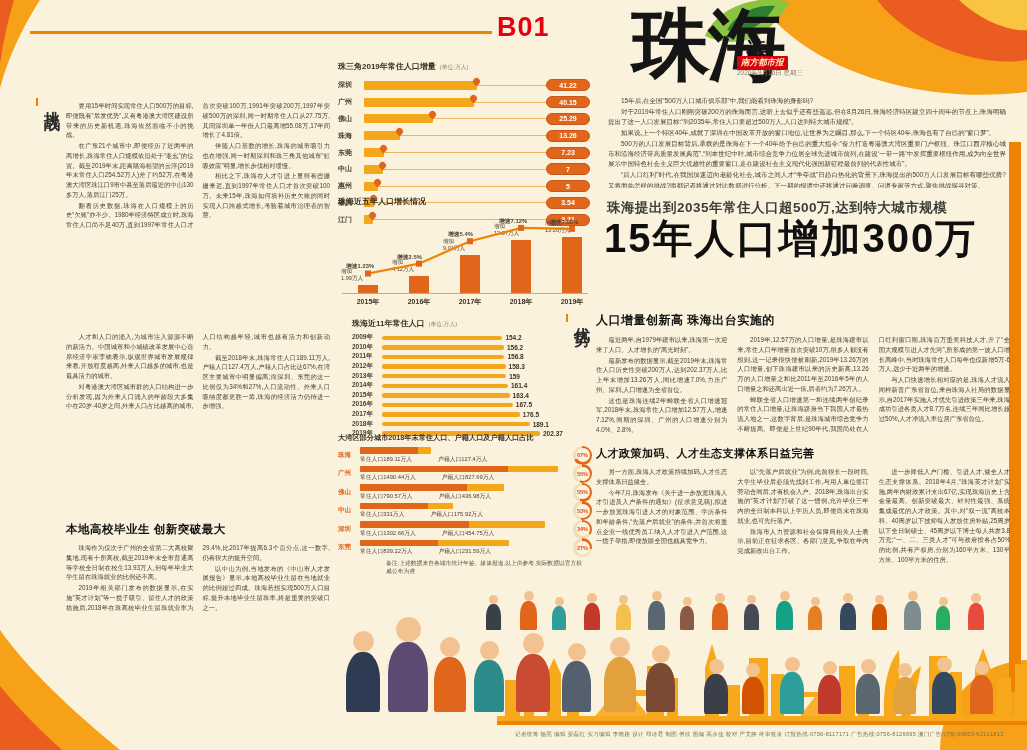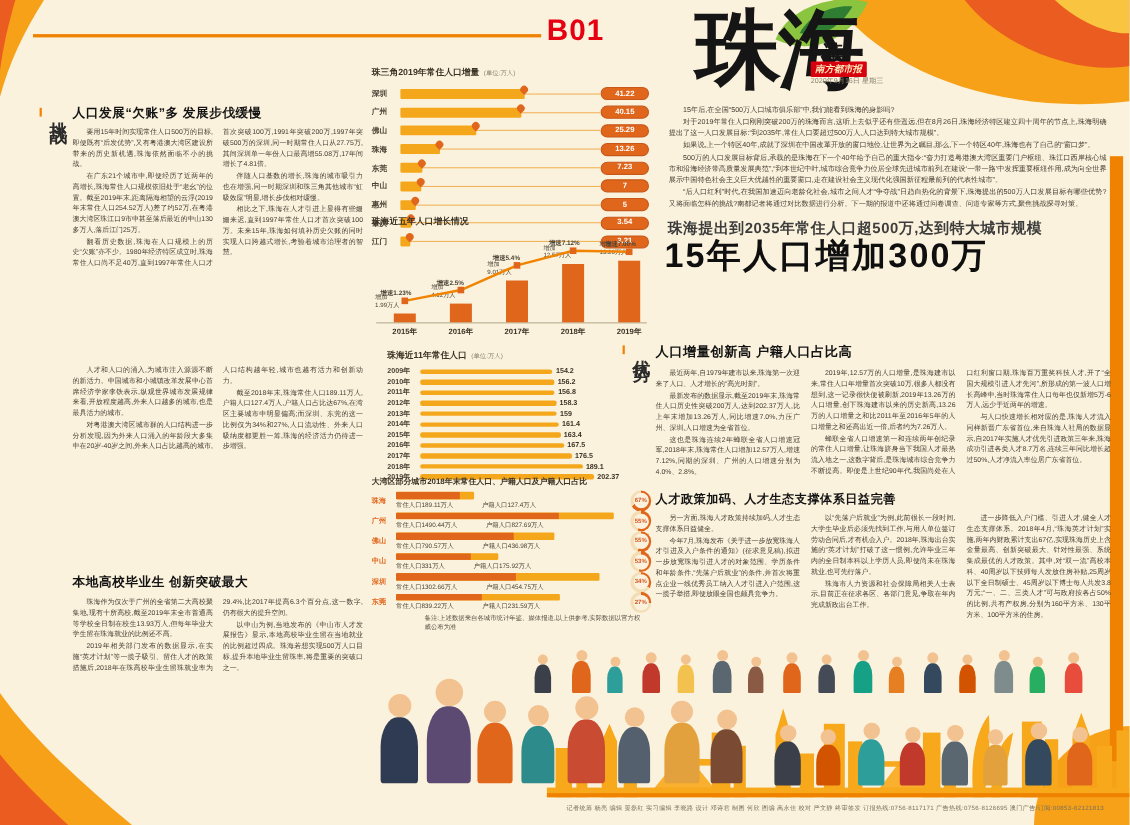--- a/index.html
+++ b/index.html
@@ -17,21 +17,21 @@
   .mast-date{left:737px;top:69px;font-size:6.5px;color:#8a8070;}
   
   .sec-label{writing-mode:vertical-rl;font-size:16px;font-weight:900;color:#2b2b2b;letter-spacing:4px;border-left:2px solid #ef8200;padding-left:3px;}
   .art-title{font-size:11.5px;font-weight:900;color:#131313;letter-spacing:0.5px;}
   .body-text{font-size:6.3px;line-height:1.55;color:#474035;text-align:justify;overflow:hidden;}
   .body-text p{margin:0 0 1px 0;text-indent:2em;}
   .cols2{column-count:2;column-gap:9px;}
   .cols3{column-count:3;column-gap:10px;}
   
   .kicker{font-size:13.5px;font-weight:bold;color:#3c3c3c;letter-spacing:0.5px;}
-  .headline{font-size:31px;font-weight:900;color:#0f0f0f;line-height:1.22;letter-spacing:2px;}
+  .headline{font-size:40px;font-weight:900;color:#0f0f0f;line-height:1.22;letter-spacing:2px;}
   
   .chart-title{font-size:8px;font-weight:900;color:#3a3325;}
   .chart-unit{font-size:5.8px;color:#8a8070;font-weight:normal;margin-left:4px;}
   
   .c1-row{display:flex;align-items:center;height:16.8px;}
   .c1-label{width:26px;font-size:7px;color:#4a4335;font-weight:bold;}
   .c1-track{flex:1;display:flex;align-items:center;position:relative;height:100%;}
   .c1-bar{height:9px;background:#f5a71c;border-radius:1px;position:relative;}
   .c1-cap{position:absolute;right:-3px;top:-3px;width:7px;height:7px;background:#e0661c;border-radius:50% 50% 50% 0;transform:rotate(-45deg);}
   .c1-line{flex:1;height:1px;background:#f0b45c;}
@@ -102,21 +102,20 @@
       <p>“后人口红利”时代,在我国加速迈向老龄化社会,城市之间人才“争夺战”日趋白热化的背景下,珠海提出的500万人口发展目标有哪些优势?又将面临怎样的挑战?南都记者将通过对比数据进行分析。下一期的报道中还将通过问卷调查、问道专家等方式,聚焦挑战探寻对策。</p>
     </div>
 
   <div class="abs kicker" style="left:607px;top:199px;">珠海提出到2035年常住人口超500万,达到特大城市规模</div>
   <div class="abs headline" style="left:604px;top:214px;">
     <div>15年人口增加300万</div>
   </div>
 
   <div class="abs sec-label" style="left:36px;top:98px;">挑战</div>
   <div class="abs" style="left:66px;top:95px;width:264px;">
-    <div class="art-title">人口发展“欠账”多  发展步伐缓慢</div>
     <div class="body-text cols2" style="height:210px;margin-top:6px;">
         <p>要用15年时间实现常住人口500万的目标,即便既有“后发优势”,又有粤港澳大湾区建设所带来的历史新机遇,珠海依然面临不小的挑战。</p>
         <p>在广东21个城市中,即便经历了近两年的高增长,珠海常住人口规模依旧处于“老幺”的位置。截至2019年末,距离隔海相望的云浮(2019年末常住人口254.52万人)差了约52万,在粤港澳大湾区珠江口9市中甚至落后最近的中山130多万人,落后江门25万。</p>
         <p>翻看历史数据,珠海在人口规模上的历史“欠账”亦不少。1980年经济特区成立时,珠海常住人口尚不足40万,直到1997年常住人口才首次突破100万,1991年突破200万,1997年突破500万的深圳,同一时期常住人口从27.75万,其间深圳单一年份人口最高增55.08万,17年间增长了4.81倍。</p>
         <p>伴随人口基数的增长,珠海的城市吸引力也在增强,同一时期深圳和珠三角其他城市“虹吸效应”明显,增长步伐相对缓慢。</p>
         <p>相比之下,珠海在人才引进上显得有些姗姗来迟,直到1997年常住人口才首次突破100万。未来15年,珠海如何填补历史欠账的同时实现人口跨越式增长,考验着城市治理者的智慧。</p>
       </div>
   </div>
   <div class="abs" style="left:66px;top:326px;width:264px;">
     <div class="body-text cols2" style="height:172px;margin-top:6px;">
@@ -423,21 +422,21 @@
     <span class="c4-donut" style="background:conic-gradient(#e0661c 97.2deg,#f3ddb4 0deg)">
       <span class="c4-hole">27%</span>
           </span>
   </div>
       </div>
     <div class="note" style="margin-top:2px;width:200px;margin-left:48px;">备注:上述数据来自各城市统计年鉴、媒体报道,以上供参考,实际数据以官方权威公布为准</div>
   </div>
 
   <div class="abs sec-label" style="left:566px;top:314px;">优势</div>
   <div class="abs" style="left:596px;top:312px;width:414px;">
-    <div class="art-title" style="font-size:12px;">人口增量创新高  户籍人口占比高</div>
+    <div class="art-title" style="font-size:12px;">人口增量创新高  珠海出台实施的</div>
     <div class="body-text cols3" style="height:118px;margin-top:6px;">
         <p>最近两年,自1979年建市以来,珠海第一次迎来了人口、人才增长的“高光时刻”。</p>
         <p>最新发布的数据显示,截至2019年末,珠海常住人口历史性突破200万人,达到202.37万人,比上年末增加13.26万人,同比增速7.0%,力压广州、深圳,人口增速为全省首位。</p>
         <p>这也是珠海连续2年蝉联全省人口增速冠军,2018年末,珠海常住人口增加12.57万人,增速7.12%,同期的深圳、广州的人口增速分别为4.0%、2.8%。</p>
         <p>2019年,12.57万的人口增量,是珠海建市以来,常住人口年增量首次突破10万,很多人都没有想到,这一记录很快便被刷新,2019年13.26万的人口增量,创下珠海建市以来的历史新高,13.26万的人口增量之和比2011年至2016年5年的人口增量之和还高出近一倍,后者约为7.26万人。</p>
         <p>蝉联全省人口增速第一和连续两年创纪录的常住人口增量,让珠海跻身当下我国人才最热流入地之一,这数字背后,是珠海城市综合竞争力不断提高。即便是上世纪90年代,我国尚处在人口红利窗口期,珠海百万重奖科技人才,开了“全国大规模引进人才先河”,所形成的第一波人口增长高峰中,当时珠海常住人口每年也仅新增5万-6万人,远少于近两年的增速。</p>
         <p>与人口快速增长相对应的是,珠海人才流入同样新晋广东省首位,来自珠海人社局的数据显示,自2017年实施人才优先引进政策三年来,珠海成功引进各类人才8.7万名,连续三年同比增长超过50%,人才净流入率位居广东省首位。</p>
       </div>
   </div>
   <div class="abs" style="left:596px;top:446px;width:414px;">

